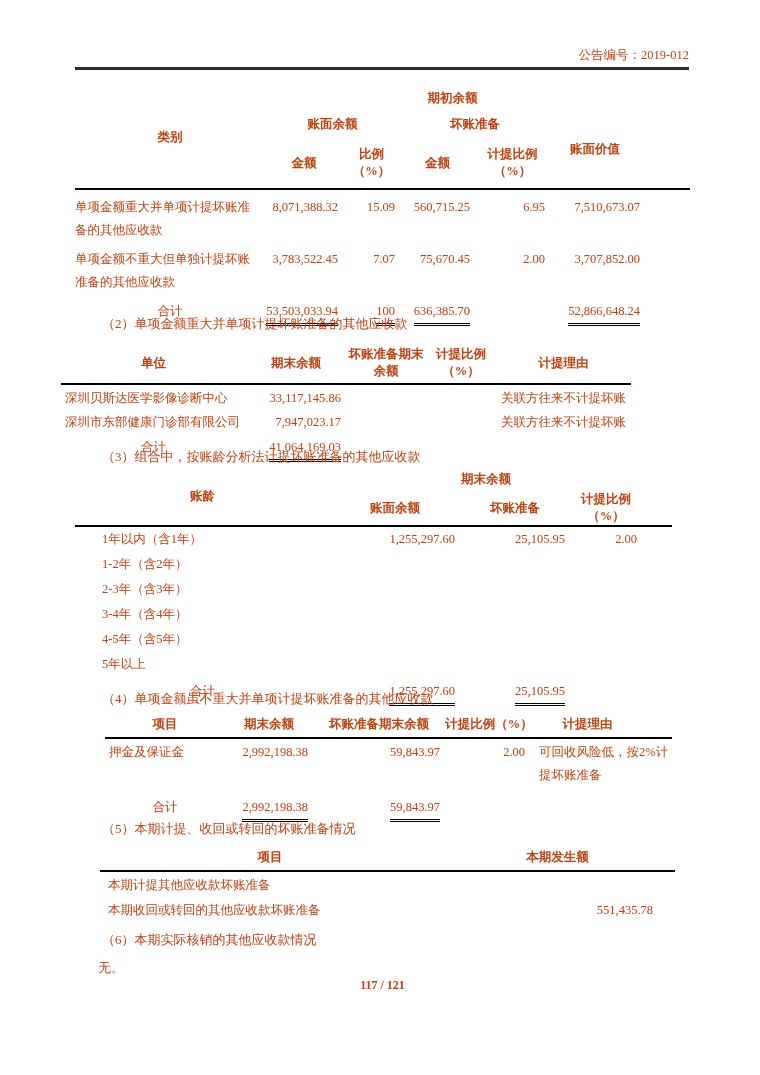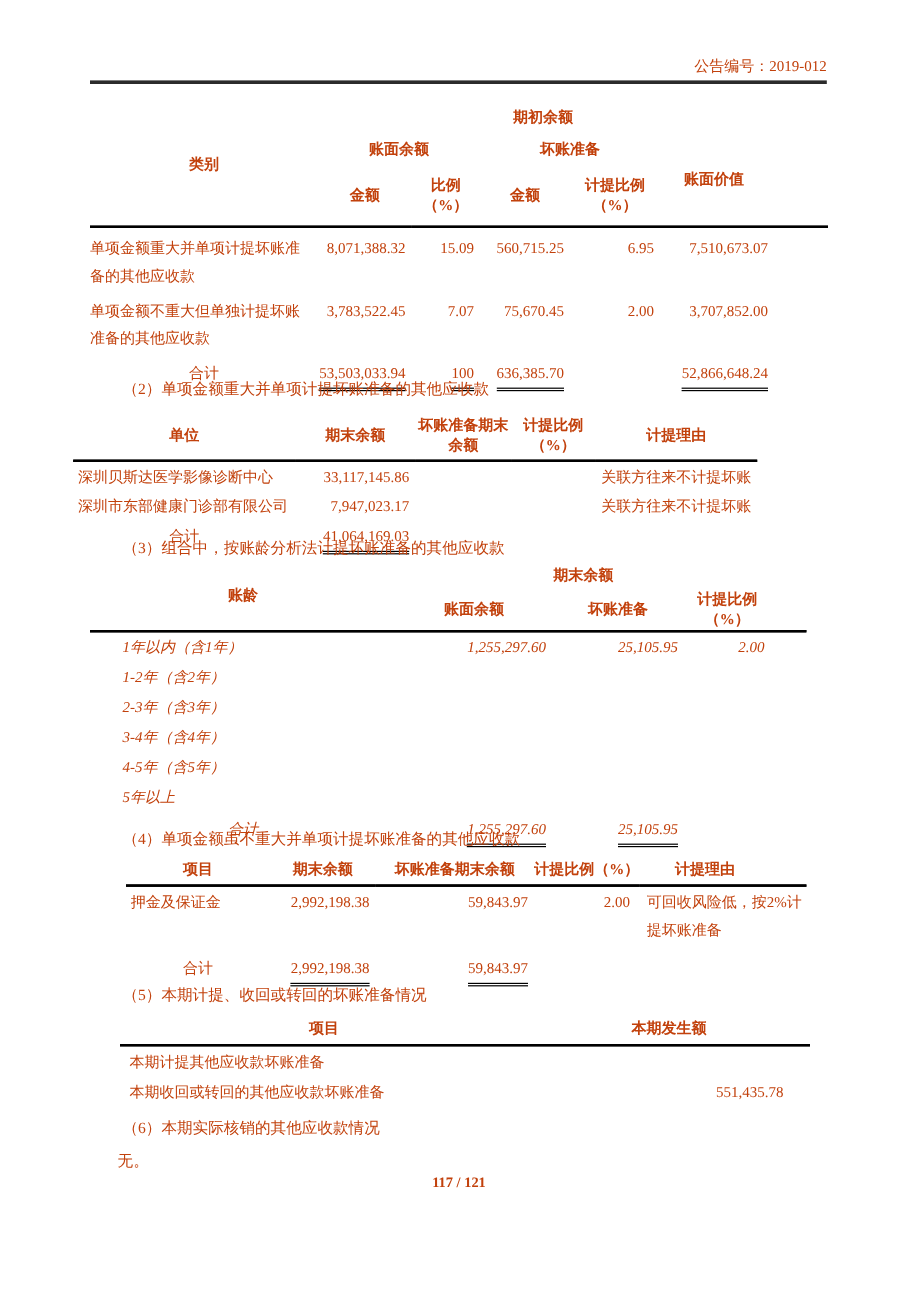--- a/index.html
+++ b/index.html
@@ -33,21 +33,21 @@
 
   .t2{position:absolute;top:343px;left:61px;width:570px;}
   .t2 thead th{height:40px;}
   .t2 td{height:21px;padding-top:1.5px;}
   .t2 td.unit{padding-left:4px;text-align:left;}
   .t2 td.reason{text-align:center;padding-left:0;}
 
   .t3{position:absolute;top:468px;left:75px;width:597px;}
   .t3 .hr1 th{height:23px;}
   .t3 .hr2 th{height:24px;}
-  .t3 td{height:24px;padding-top:1px;font-style:italic;}
+  .t3 td{height:24px;padding-top:1px;}
   .t3 td.age{text-align:left;padding-left:27px;}
   .t3 .pr30{padding-right:30px;}
   .t3 td.ratio{padding-right:35px;}
   .t3 .total td{height:27px;padding-top:3px;}
 
   .t4{position:absolute;top:712px;left:105px;width:567px;}
   .t4 thead th{height:25px;}
   .t4 td{padding-top:2px;}
   .t4 td.item{text-align:left;padding-left:4px;}
   .t4 td.reason{text-align:left;padding-left:6px;line-height:23px;}

